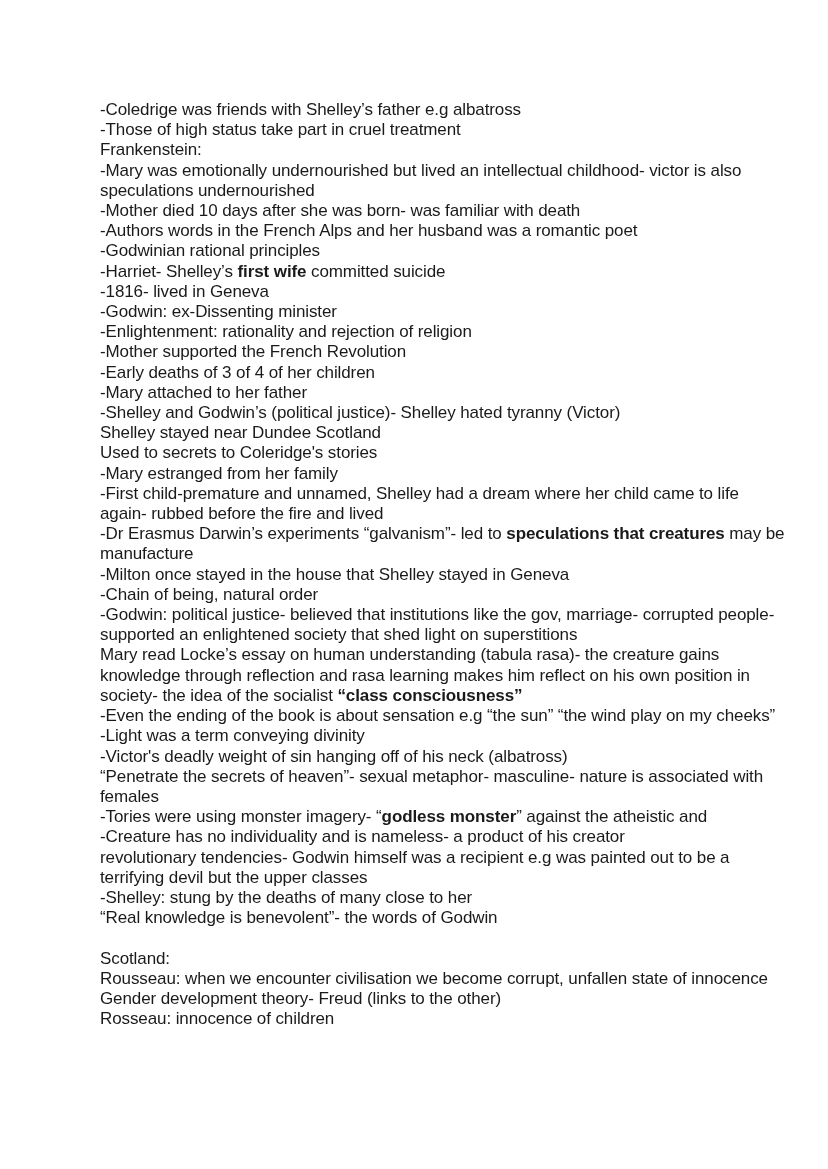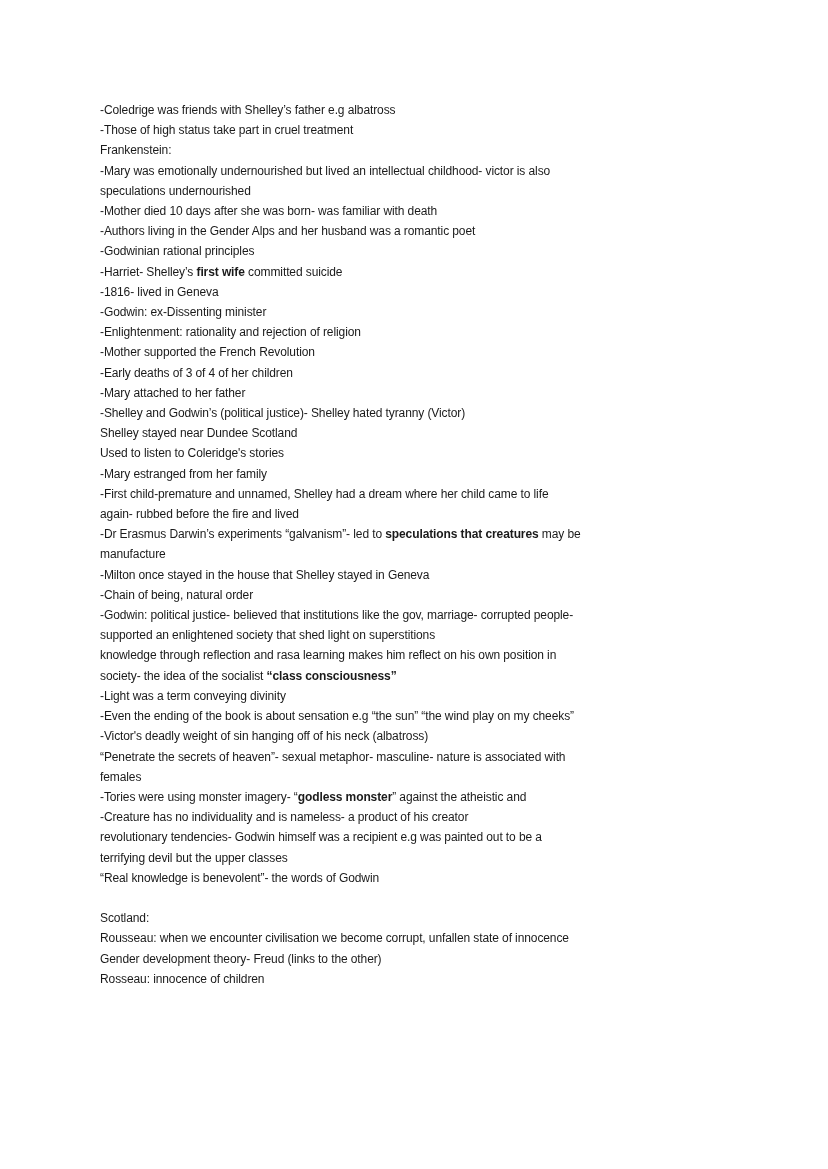--- a/index.html
+++ b/index.html
@@ -12,21 +12,21 @@
       height: 1169px;
       overflow: hidden;
       position: relative;
     }
     .page {
       position: absolute;
       left: 100px;
       top: 100px;
       width: 640px;
       font-family: "Liberation Sans", sans-serif;
-      font-size: 12px;
+      font-size: 17px;
       line-height: 20.2px;
       color: #1a1a1a;
       letter-spacing: -0.1px;
     }
     .line {
       white-space: nowrap;
       min-height: 20.2px;
     }
     .line b {
       font-weight: bold;
@@ -35,51 +35,53 @@
 </head>
 <body>
 
 <div class="page" id="page">
     <div class="line"><span>-Coledrige was friends with Shelley’s father e.g albatross</span></div>
     <div class="line"><span>-Those of high status take part in cruel treatment</span></div>
     <div class="line"><span>Frankenstein:</span></div>
     <div class="line"><span>-Mary was emotionally undernourished but lived an intellectual childhood- victor is also</span></div>
     <div class="line"><span>speculations undernourished</span></div>
     <div class="line"><span>-Mother died 10 days after she was born- was familiar with death</span></div>
-    <div class="line"><span>-Authors living in the Gender Alps and her husband was a romantic poet</span></div>
+    <div class="line"><span>-Authors words in the French Alps and her husband was a romantic poet</span></div>
     <div class="line"><span>-Godwinian rational principles</span></div>
     <div class="line"><span>-Harriet- Shelley’s </span><b>first wife</b><span> committed suicide</span></div>
     <div class="line"><span>-1816- lived in Geneva</span></div>
     <div class="line"><span>-Godwin: ex-Dissenting minister</span></div>
     <div class="line"><span>-Enlightenment: rationality and rejection of religion</span></div>
     <div class="line"><span>-Mother supported the French Revolution</span></div>
     <div class="line"><span>-Early deaths of 3 of 4 of her children</span></div>
     <div class="line"><span>-Mary attached to her father</span></div>
     <div class="line"><span>-Shelley and Godwin’s (political justice)- Shelley hated tyranny (Victor)</span></div>
     <div class="line"><span>Shelley stayed near Dundee Scotland</span></div>
-    <div class="line"><span>Used to listen to Coleridge's stories</span></div>
+    <div class="line"><span>Used to secrets to Coleridge's stories</span></div>
     <div class="line"><span>-Mary estranged from her family</span></div>
     <div class="line"><span>-First child-premature and unnamed, Shelley had a dream where her child came to life</span></div>
     <div class="line"><span>again- rubbed before the fire and lived</span></div>
     <div class="line"><span>-Dr Erasmus Darwin’s experiments “galvanism”- led to </span><b>speculations that creatures</b><span> may be</span></div>
     <div class="line"><span>manufacture</span></div>
     <div class="line"><span>-Milton once stayed in the house that Shelley stayed in Geneva</span></div>
     <div class="line"><span>-Chain of being, natural order</span></div>
     <div class="line"><span>-Godwin: political justice- believed that institutions like the gov, marriage- corrupted people-</span></div>
     <div class="line"><span>supported an enlightened society that shed light on superstitions</span></div>
+    <div class="line"><span>Mary read Locke’s essay on human understanding (tabula rasa)- the creature gains</span></div>
     <div class="line"><span>knowledge through reflection and rasa learning makes him reflect on his own position in</span></div>
     <div class="line"><span>society- the idea of the socialist </span><b>“class consciousness”</b></div>
+    <div class="line"><span>-Even the ending of the book is about sensation e.g “the sun” “the wind play on my cheeks”</span></div>
     <div class="line"><span>-Light was a term conveying divinity</span></div>
-    <div class="line"><span>-Even the ending of the book is about sensation e.g “the sun” “the wind play on my cheeks”</span></div>
     <div class="line"><span>-Victor's deadly weight of sin hanging off of his neck (albatross)</span></div>
     <div class="line"><span>“Penetrate the secrets of heaven”- sexual metaphor- masculine- nature is associated with</span></div>
     <div class="line"><span>females</span></div>
     <div class="line"><span>-Tories were using monster imagery- “</span><b>godless monster</b><span>” against the atheistic and</span></div>
     <div class="line"><span>-Creature has no individuality and is nameless- a product of his creator</span></div>
     <div class="line"><span>revolutionary tendencies- Godwin himself was a recipient e.g was painted out to be a</span></div>
     <div class="line"><span>terrifying devil but the upper classes</span></div>
+    <div class="line"><span>-Shelley: stung by the deaths of many close to her</span></div>
     <div class="line"><span>“Real knowledge is benevolent”- the words of Godwin</span></div>
     <div class="line"><span></span></div>
     <div class="line"><span>Scotland:</span></div>
     <div class="line"><span>Rousseau: when we encounter civilisation we become corrupt, unfallen state of innocence</span></div>
     <div class="line"><span>Gender development theory- Freud (links to the other)</span></div>
     <div class="line"><span>Rosseau: innocence of children</span></div>
   </div>
 
 </body></html>

